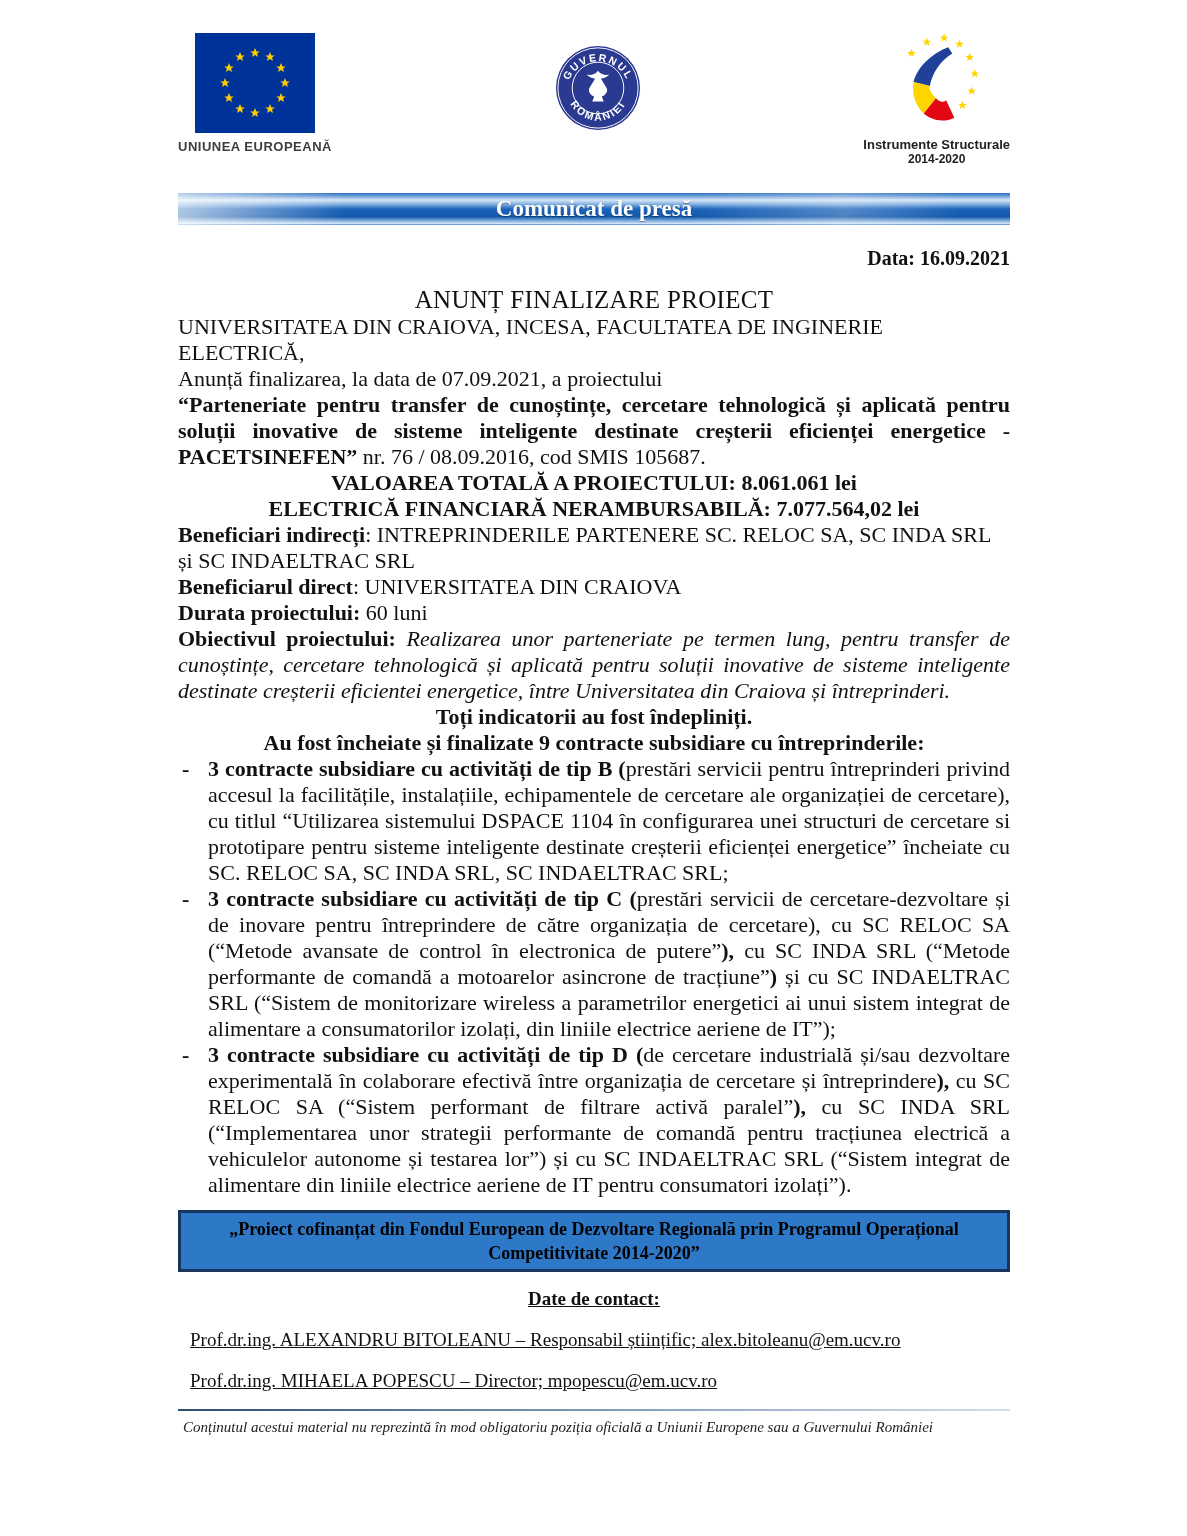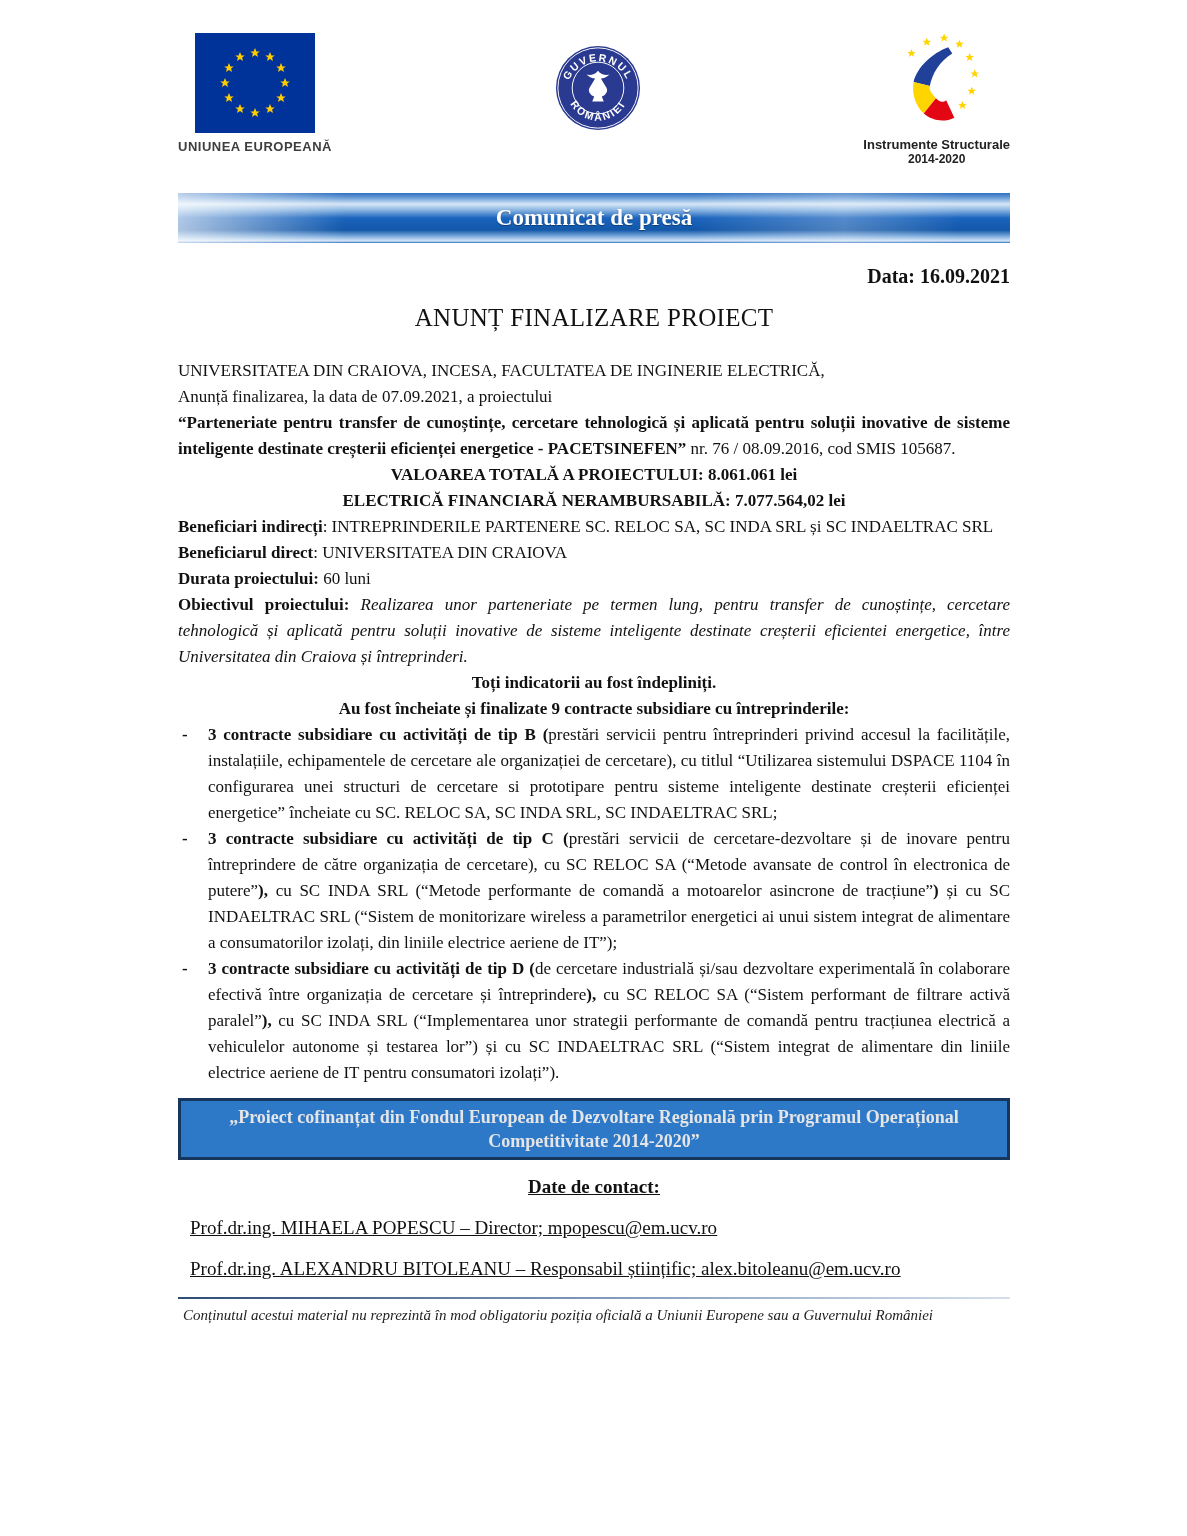--- a/index.html
+++ b/index.html
@@ -15,46 +15,46 @@
   }
   
   .logos{display:flex;justify-content:space-between;align-items:flex-start;height:136px;}
   .logo-block{display:flex;flex-direction:column;align-items:center;}
   .eu-caption{font-family:"Liberation Sans","DejaVu Sans",sans-serif;font-size:13px;font-weight:bold;color:#3d3d3d;letter-spacing:.5px;margin-top:6px;}
   .gov-block{margin-top:12px;}
   .is-caption1{font-family:"Liberation Sans","DejaVu Sans",sans-serif;font-size:13px;font-weight:bold;color:#222;margin-top:2px;}
   .is-caption2{font-family:"Liberation Sans","DejaVu Sans",sans-serif;font-size:12px;font-weight:bold;color:#222;}
   
   .press-banner{
-    margin-top:24px;height:50px;
+    margin-top:24px;height:32px;
     display:flex;align-items:center;justify-content:center;
     background:
       linear-gradient(90deg, rgba(255,255,255,.65) 0%, rgba(255,255,255,0) 20%, rgba(255,255,255,0) 62%, rgba(255,255,255,.25) 80%, rgba(255,255,255,0) 94%),
       linear-gradient(180deg,#2f6fc0 0%,#6ea0d8 10%,#d6e6f6 22%,#8ab5e2 34%,#1b64bd 50%,#1257a8 74%,#8ab5e2 88%,#d6e6f6 96%,#2f6fc0 100%);
     color:#fff;font-size:23px;font-weight:bold;
     text-shadow:0 1px 1px rgba(0,0,0,.35);
   }
   
   .date-line{margin-top:22px;text-align:right;font-weight:bold;font-size:20px;}
   .page-title{margin:16px 0 0 0;text-align:center;font-size:25px;font-weight:normal;letter-spacing:.3px;}
   
-  .body{margin-top:26px;font-size:17px;line-height:26px;}
+  .body{font-size:22px;line-height:26px;}
   .body p{margin:0;}
   .just{text-align:justify;}
   .b{font-weight:bold;text-align:center;}
   .i{font-style:italic;}
   .li{display:flex;}
   .dash{flex:none;width:26px;padding-left:4px;font-weight:bold;}
   .li-text{flex:1;text-align:justify;}
   
   .cofinance{
     margin-top:12px;
     background:#2e78c8;
     border:3px solid #17365d;
-    color:#e5e5e5;font-weight:bold;font-size:18px;line-height:24px;
+    color:#000000;font-weight:bold;font-size:18px;line-height:24px;
     text-align:center;padding:4px 10px;
   }
   
   .contact{margin-top:6px;font-size:19px;line-height:29px;}
   .contact p{margin:12px;text-decoration:underline;}
   .email{color:#111;text-decoration:underline;cursor:pointer;}
   
   .footer-rule{margin-top:14px;height:2px;border:0;background:linear-gradient(90deg,#2e4d73 0%,#8fa7c4 60%,#d6deea 100%);}
   .footer-note{margin:6px 0 0 5px;font-size:15px;font-style:italic;color:#222;}
 </style>
@@ -161,20 +161,20 @@
     <div class="li">
       <span class="dash">-</span>
       <span class="li-text"><span class="b">3 contracte subsidiare cu activități de tip D (</span><span>de cercetare industrială și/sau dezvoltare experimentală în colaborare efectivă între organizația de cercetare și întreprindere</span><span class="b">),</span><span> cu SC RELOC SA (“Sistem performant de filtrare activă paralel”</span><span class="b">),</span><span> cu SC INDA SRL (“Implementarea unor strategii performante de comandă pentru tracțiunea electrică a vehiculelor autonome și testarea lor”) și cu SC INDAELTRAC SRL (“Sistem integrat de alimentare din liniile electrice aeriene de IT pentru consumatori izolați”).</span></span>
     </div>
   </div>
 
   <div class="cofinance">„Proiect cofinanțat din Fondul European de Dezvoltare Regională prin Programul Operațional Competitivitate 2014-2020”</div>
 
   <div class="contact">
     <p class="b">Date de contact:</p>
+    <p><span>Prof.dr.ing. ALEXANDRU BITOLEANU – Responsabil științific; </span><a class="email">alex.bitoleanu@em.ucv.ro</a></p>
     <p><span>Prof.dr.ing. MIHAELA POPESCU – Director; </span><a class="email">mpopescu@em.ucv.ro</a></p>
-    <p><span>Prof.dr.ing. ALEXANDRU BITOLEANU – Responsabil științific; </span><a class="email">alex.bitoleanu@em.ucv.ro</a></p>
   </div>
 
   <hr class="footer-rule">
   <p class="footer-note">Conținutul acestui material nu reprezintă în mod obligatoriu poziția oficială a Uniunii Europene sau a Guvernului României</p>
 
 </div>
 
 </body></html>

